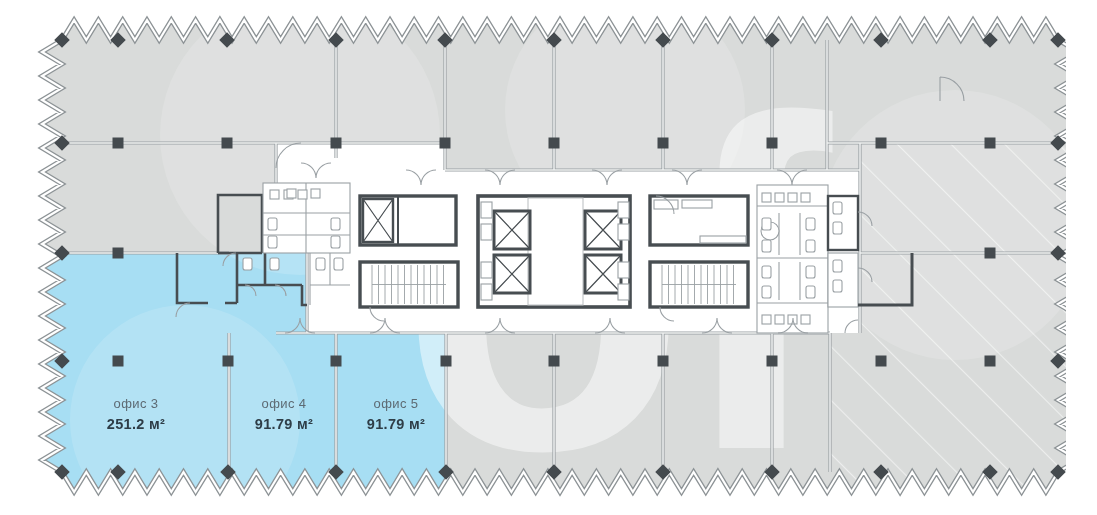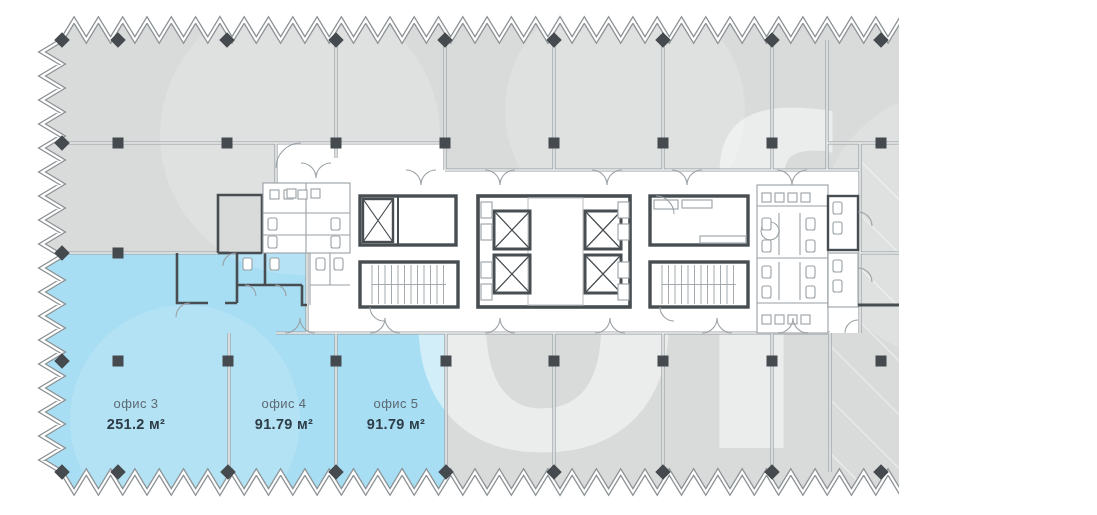--- a/index.html
+++ b/index.html
@@ -1,16 +1,16 @@
 <!DOCTYPE html>
 <html style="--gray: #d9dbda; --blue: #a7def3; --labelc: #5d6a73; --areac: #2e3d47;"><head>
 <meta charset="utf-8">
 <style>
   html,body{margin:0;padding:0;background:#ffffff;}
-  .stage{position:relative;width:899px;height:515px;background:#fff;overflow:hidden;
+  .stage{position:relative;width:1066px;height:515px;background:#fff;overflow:hidden;
          font-family:"Liberation Sans","DejaVu Sans",sans-serif;}
   svg{display:block}
   .gray{fill:var(--gray,#d9dbda);}
   .blue{fill:var(--blue,#a7def3);}
   .white{fill:#ffffff;}
   .lbl{font-size:13px;fill:var(--labelc,#5d6a73);text-anchor:middle;letter-spacing:.4px;}
   .area{font-size:14.5px;font-weight:bold;fill:var(--areac,#2e3d47);text-anchor:middle;letter-spacing:.3px;}
   .wm{font-size:470px;font-weight:bold;letter-spacing:-12px;}
 </style>
 </head>

